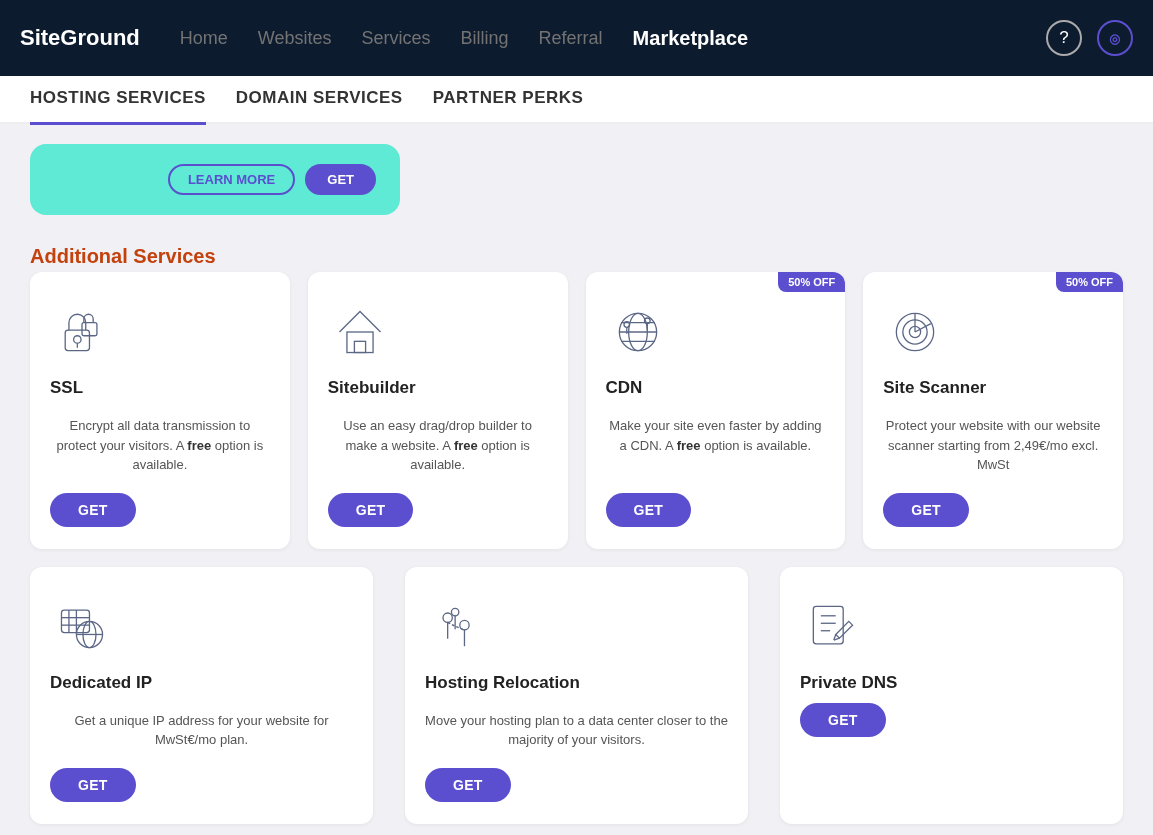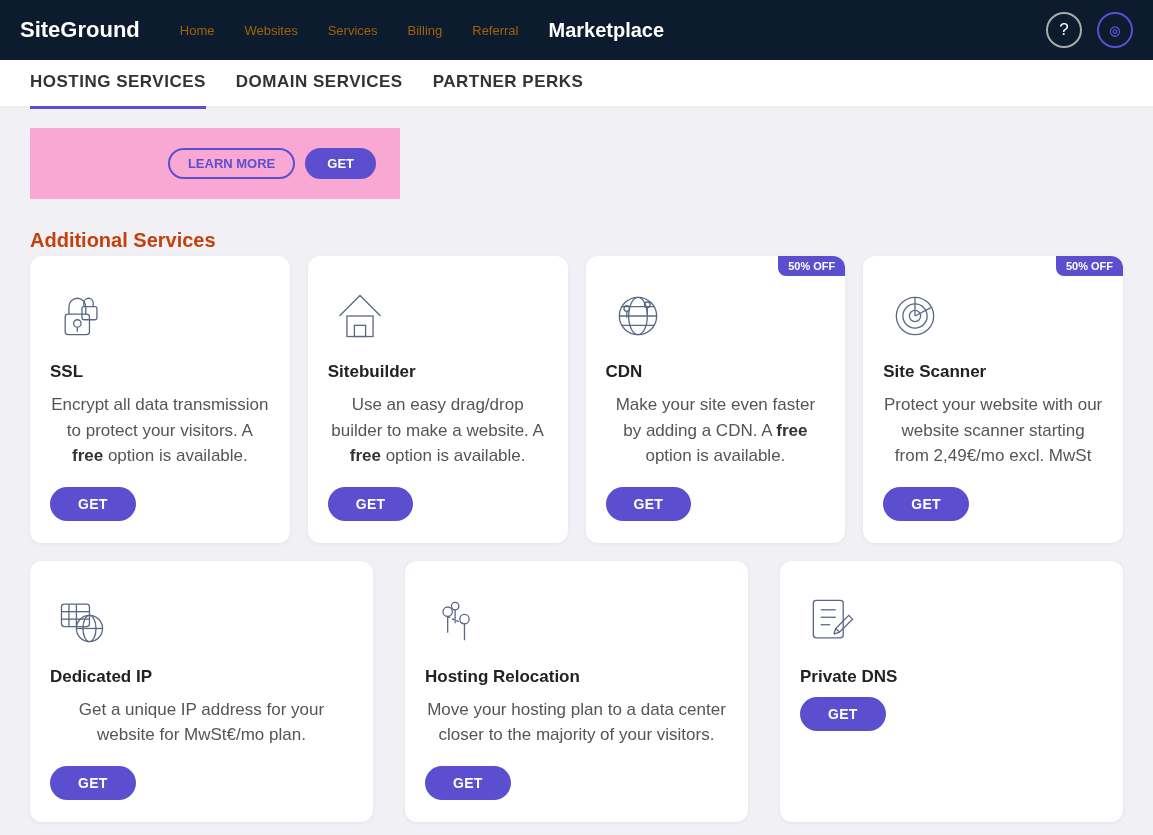--- a/index.html
+++ b/index.html
@@ -3,33 +3,33 @@
   <meta charset="utf-8">
   <style>
     * { box-sizing: border-box; margin: 0; padding: 0; }
     body { font-family: Arial, sans-serif; background: #f0f0f5; min-width: 1153px; }
 
     
     .navbar {
       background: #0d1b2e;
       display: flex;
       align-items: center;
-      height: 60px;
+      height: 76px;
       padding: 0 20px;
       gap: 30px;
     }
     .logo {
       font-size: 22px;
       font-weight: bold;
       color: #fff;
       margin-right: 10px;
     }
     .nav-link {
-      color: #a16207;
-      font-size: 13px;
+      color: #737373;
+      font-size: 18px;
       text-decoration: none;
       cursor: pointer;
     }
     .nav-link.marketplace {
       color: #fff;
       font-size: 20px;
       font-weight: 700;
       position: relative;
     }
     .nav-right {
@@ -170,25 +170,26 @@
     }
 
     .card-title {
       font-size: 17px;
       font-weight: 700;
       color: #222;
       margin-bottom: 10px;
     }
 
     .card-desc {
-      font-size: 17px;
+      font-size: 13px;
       color: #555;
       line-height: 1.5;
       margin-bottom: 18px;
       flex: 1;
+      margin-top: 8px;
     }
 
     .card-desc strong {
       font-weight: 700;
       color: #333;
     }
 
     .get-btn {
       background: #5b4fcf;
       color: #fff;
@@ -227,21 +228,21 @@
 
   <div class="subnav">
     <div class="subnav-item active">HOSTING SERVICES</div>
     <div class="subnav-item">DOMAIN SERVICES</div>
     <div class="subnav-item">PARTNER PERKS</div>
   </div>
 
   <div class="main-content">
 
     <div class="top-card-area" style="padding-bottom:10px;">
-      <div style="background:#f9a8d4; border-radius:1px; padding:20px 24px; display:flex; align-items:flex-start; justify-content:flex-end; max-width:370px;">
+      <div style="background:#5eead4; border-radius:16px; padding:20px 24px; display:flex; align-items:flex-start; justify-content:flex-end; max-width:370px;">
         <button class="learn-more-btn">LEARN MORE</button>
         <button class="get-btn-partial">GET</button>
       </div>
     </div>
 
     <div>
       <h2 class="section-title">Additional Services</h2>
 
       <div class="cards-grid">
 

